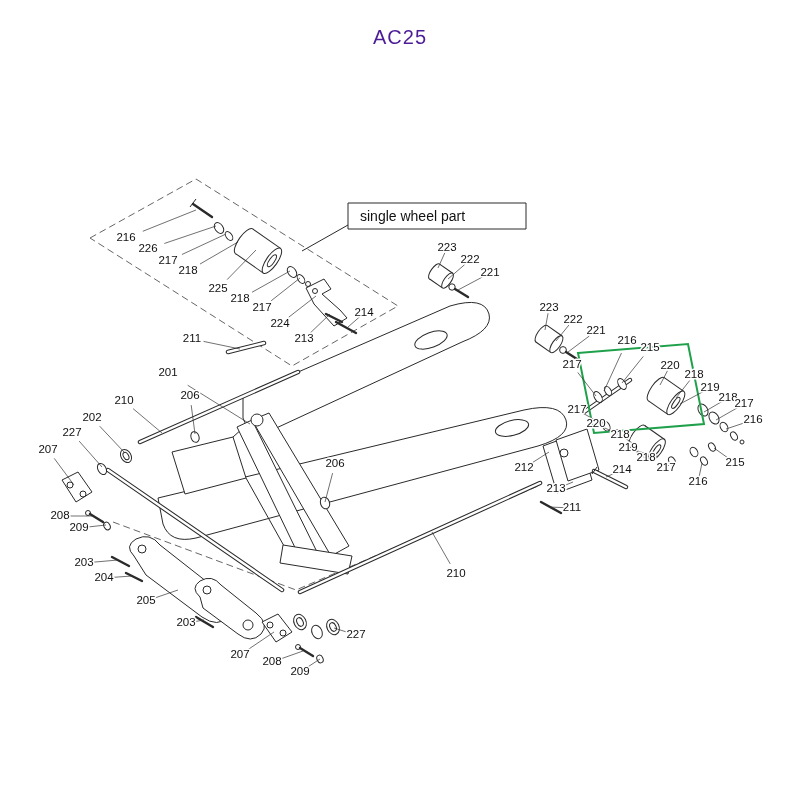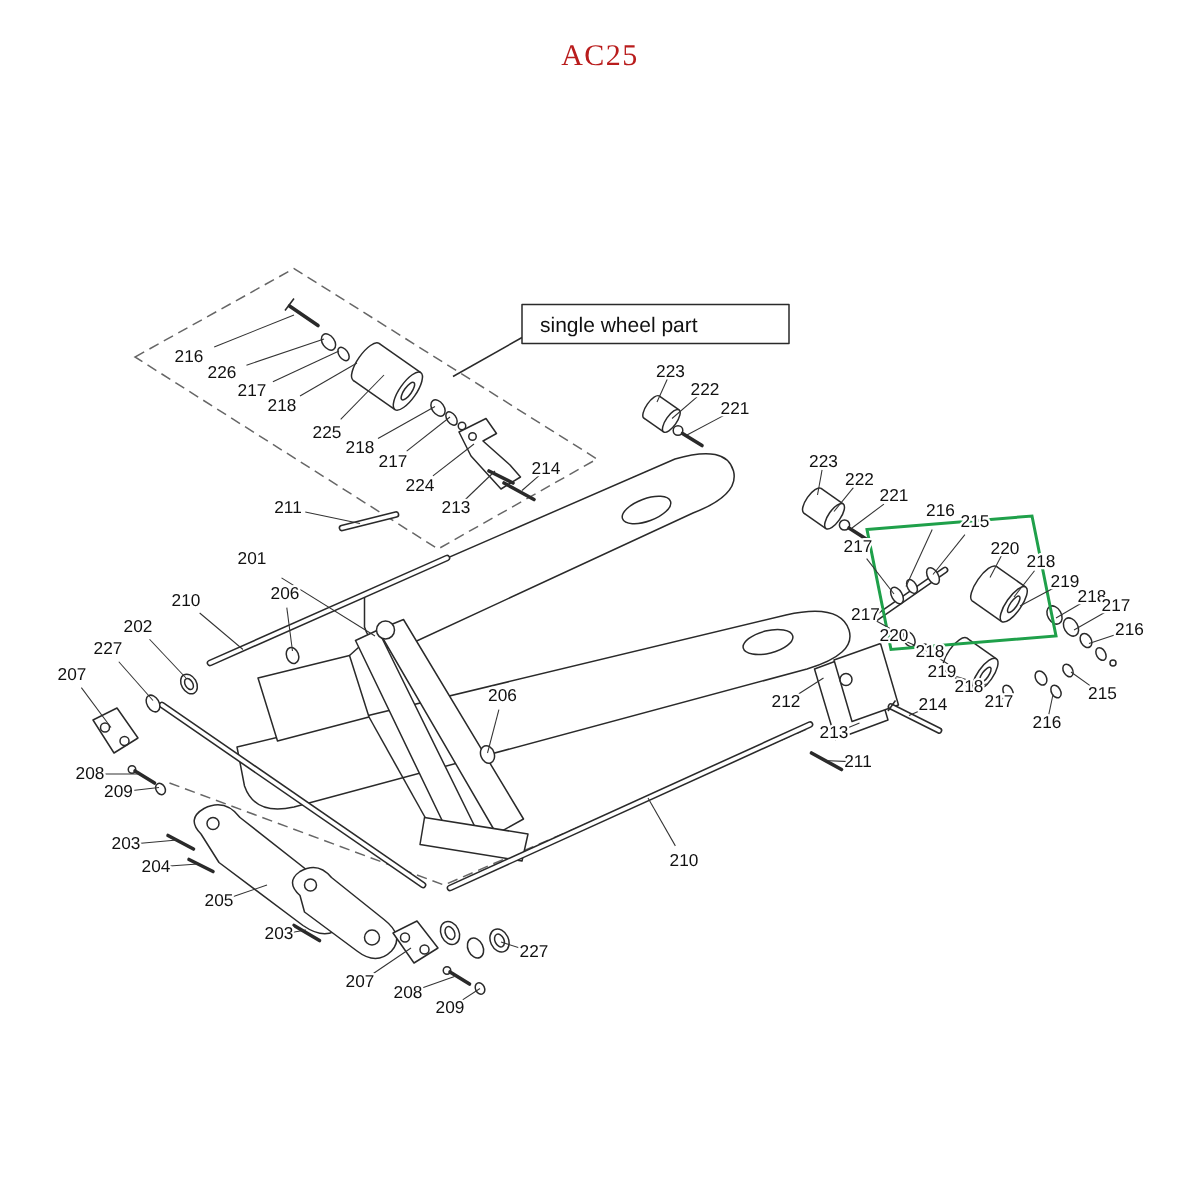--- a/index.html
+++ b/index.html
@@ -3,21 +3,21 @@
 <meta charset="utf-8">
 <style>
   :root { --line:#2a2a2a; --leader:#333; --label:#111; }
   html,body{margin:0;padding:0;}
   body{
     width:800px;height:800px;background:#fff;position:relative;overflow:hidden;
     font-family:"Liberation Sans",sans-serif;
   }
   .title{
     position:absolute;top:26px;left:0;width:100%;text-align:center;
-    font-size:20px;color:#b91c1c;letter-spacing:1px;font-family:Liberation Serif, serif;
+    font-size:20px;color:#4c1d95;letter-spacing:1px;
   }
   svg{position:absolute;left:0;top:0;}
   .part-label{
     font-family:"Liberation Sans",sans-serif;font-size:11.5px;fill:var(--label);
     text-anchor:middle;paint-order:stroke;stroke:#fff;stroke-width:3px;stroke-linejoin:round;
   }
   .leader{stroke:var(--leader);stroke-width:0.7;}
   .outline{fill:#fff;stroke:var(--line);stroke-width:1;stroke-linejoin:round;}
   .thin{fill:none;stroke:var(--line);stroke-width:1;}
   .dashed{fill:none;stroke:#666;stroke-width:1;stroke-dasharray:7 4;}

